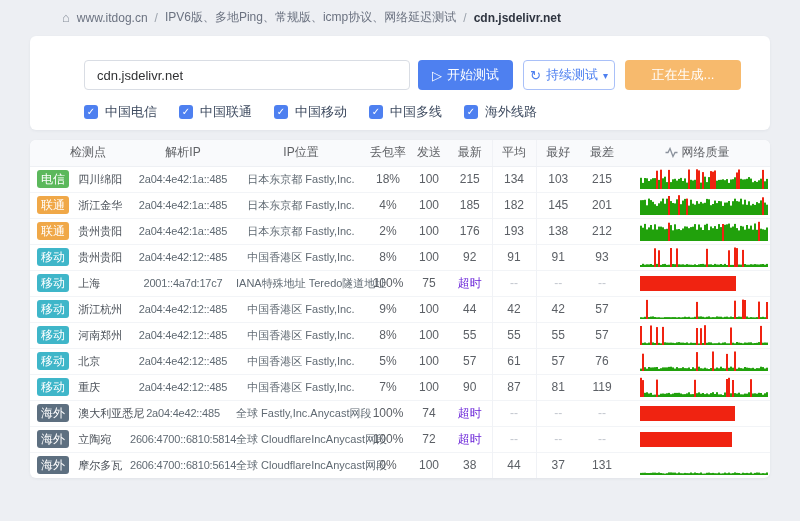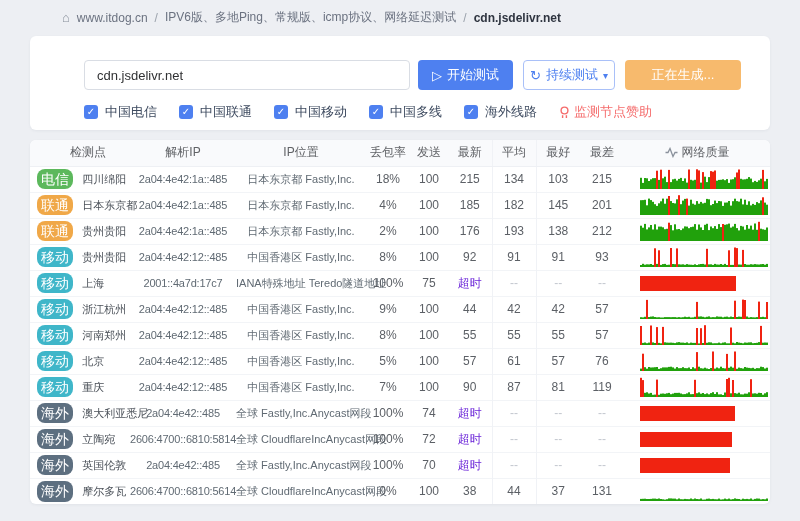--- a/index.html
+++ b/index.html
@@ -78,22 +78,22 @@
   tbody td{ font-size:12px; color:#5c6066; border-top:1px solid #f2f4f7; }
   tbody tr:first-child td{ border-top:none; }
   th.h-probe, td.c-probe{ text-align:left; }
   th.h-probe{ padding-left:40px; }
   td.c-probe{ padding-left:7px; }
   td.c-ip{ font-size:11px; color:#606a73; letter-spacing:-0.2px; }
   td.c-loc{ font-size:11px; color:#606a73; }
   .col-avg{ border-left:1px solid #f0f2f6 !important; border-right:1px solid #f0f2f6 !important; }
   .badge{
     display:inline-block; min-width:28px; text-align:center;
-    padding:2px 4px; border-radius:8px;
-    color:#fff; font-size:14px; line-height:1.2;
+    padding:2px 4px; border-radius:3px;
+    color:#fff; font-size:12px; line-height:1.2;
     margin-right:6px; vertical-align:middle;
   }
   .city{ font-size:11px; color:#4a5058; vertical-align:middle; }
   .t-red{ color:#6d28d9; }
   .t-muted{ color:#c3c7cf; }
   td.c-quality{ text-align:left; padding-left:16px; }
   td.c-quality svg{ display:block; }
   th.h-quality .pulse{ vertical-align:-2px; margin-right:4px; }
 </style>
 </head>
@@ -138,28 +138,20 @@
       <span>中国移动</span>
     </label>
     <label class="filter-item">
       <span class="cb">✓</span>
       <span>中国多线</span>
     </label>
     <label class="filter-item">
       <span class="cb">✓</span>
       <span>海外线路</span>
     </label>
-    <a class="sponsor">
-      <svg width="11" height="13" viewBox="0 0 11 13">
-        <circle cx="5.5" cy="4.5" r="3.4" fill="none" stroke="#f56c6c" stroke-width="1.4"></circle>
-        <line x1="3.6" y1="9.2" x2="3.6" y2="12" stroke="#f56c6c" stroke-width="1.4"></line>
-        <line x1="7.4" y1="9.2" x2="7.4" y2="12" stroke="#f56c6c" stroke-width="1.4"></line>
-      </svg>
-      <span>监测节点赞助</span>
-    </a>
   </div>
 </div>
 
 <div class="card table-card">
   <table>
     <colgroup>
       <col style="width:100px">
         <col style="width:106px">
         <col style="width:130px">
       <col style="width:44px">
@@ -267,21 +259,21 @@
               <rect x="120.0" y="9.7" width="2.0" height="10.3" fill="#21a10c"></rect>
               <rect x="122.0" y="0.9" width="2.0" height="19.1" fill="#f02311"></rect>
               <rect x="124.0" y="12.3" width="2.0" height="7.7" fill="#21a10c"></rect>
               <rect x="126.0" y="9.9" width="2.0" height="10.1" fill="#21a10c"></rect>
             </svg>
           </td>
   </tr>
         <tr>
     <td class="c-probe">
       <span class="badge" style="background: rgb(240, 168, 72);">联通</span>
-      <span class="city">日本东京都</span>
+      <span class="city">浙江金华</span>
     </td>
     <td class="c-ip">2a04:4e42:1a::485</td>
     <td class="c-loc">日本东京都 Fastly,Inc.</td>
     <td>4%</td>
     <td>100</td>
     <td>185</td>
     <td class="col-avg">182</td>
     <td>145</td>
     <td>201</td>
     <td class="c-quality">
@@ -898,39 +890,20 @@
     <td class="t-muted">--</td>
     <td class="c-quality">
             <svg width="128" height="20">
               <rect x="0" y="3" width="92" height="15" fill="#f02311"></rect>
             </svg>
           </td>
   </tr>
         <tr>
     <td class="c-probe">
       <span class="badge" style="background: rgb(93, 111, 128);">海外</span>
-      <span class="city">英国伦敦</span>
-    </td>
-    <td class="c-ip">2a04:4e42::485</td>
-    <td class="c-loc">全球 Fastly,Inc.Anycast网段</td>
-    <td>100%</td>
-    <td>70</td>
-    <td class="t-red">超时</td>
-    <td class="col-avg t-muted">--</td>
-    <td class="t-muted">--</td>
-    <td class="t-muted">--</td>
-    <td class="c-quality">
-            <svg width="128" height="20">
-              <rect x="0" y="3" width="90" height="15" fill="#f02311"></rect>
-            </svg>
-          </td>
-  </tr>
-        <tr>
-    <td class="c-probe">
-      <span class="badge" style="background: rgb(93, 111, 128);">海外</span>
       <span class="city">摩尔多瓦</span>
     </td>
     <td class="c-ip">2606:4700::6810:5614</td>
     <td class="c-loc">全球 CloudflareIncAnycast网段</td>
     <td>0%</td>
     <td>100</td>
     <td>38</td>
     <td class="col-avg">44</td>
     <td>37</td>
     <td>131</td>

